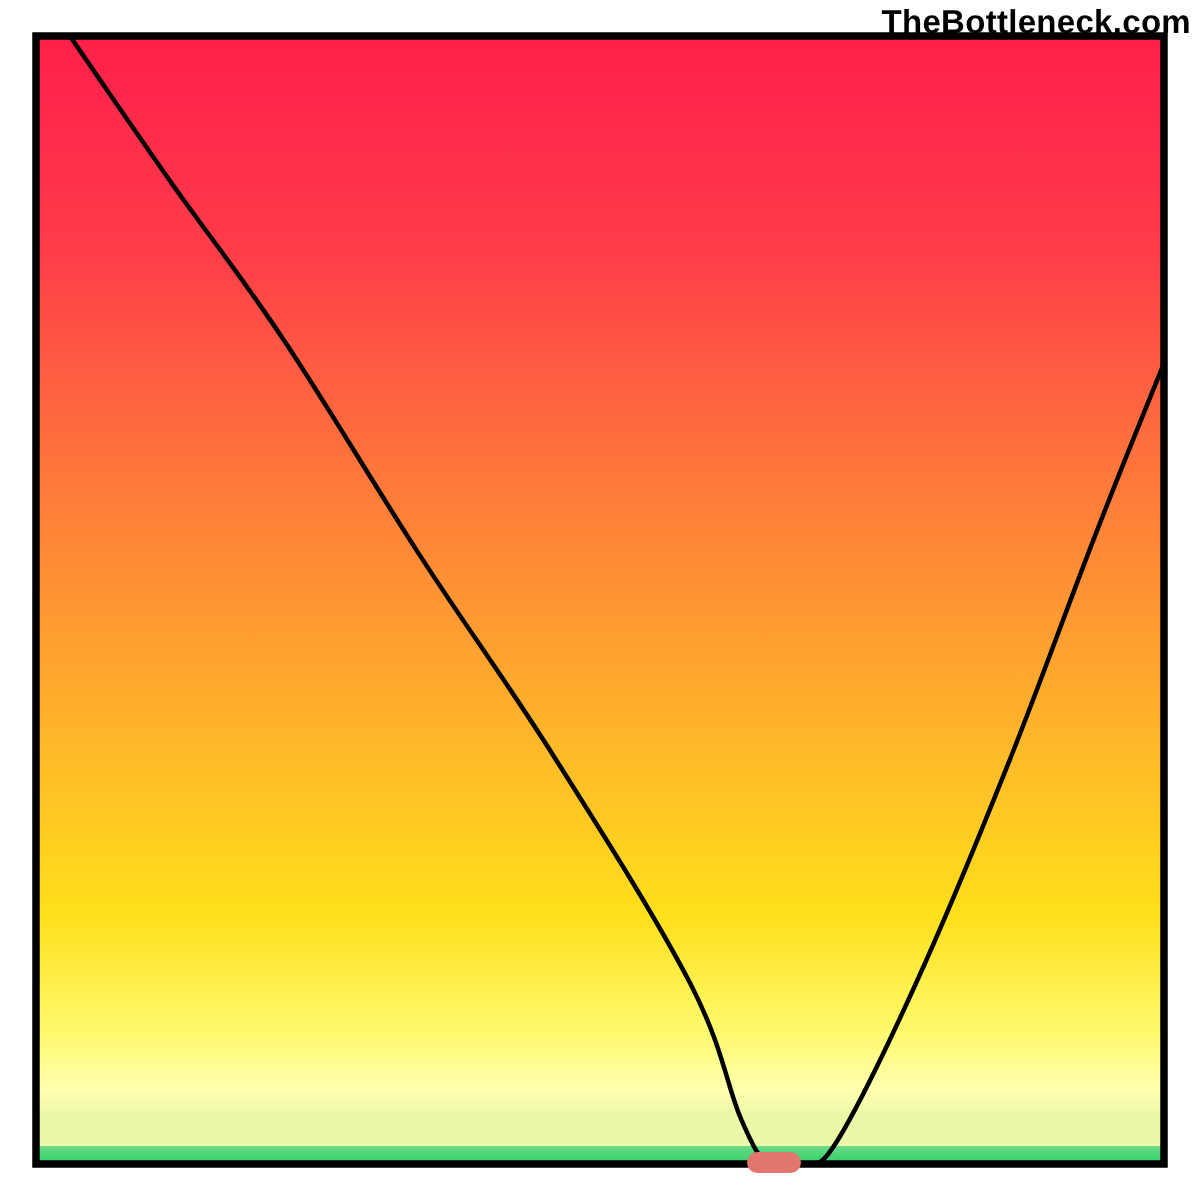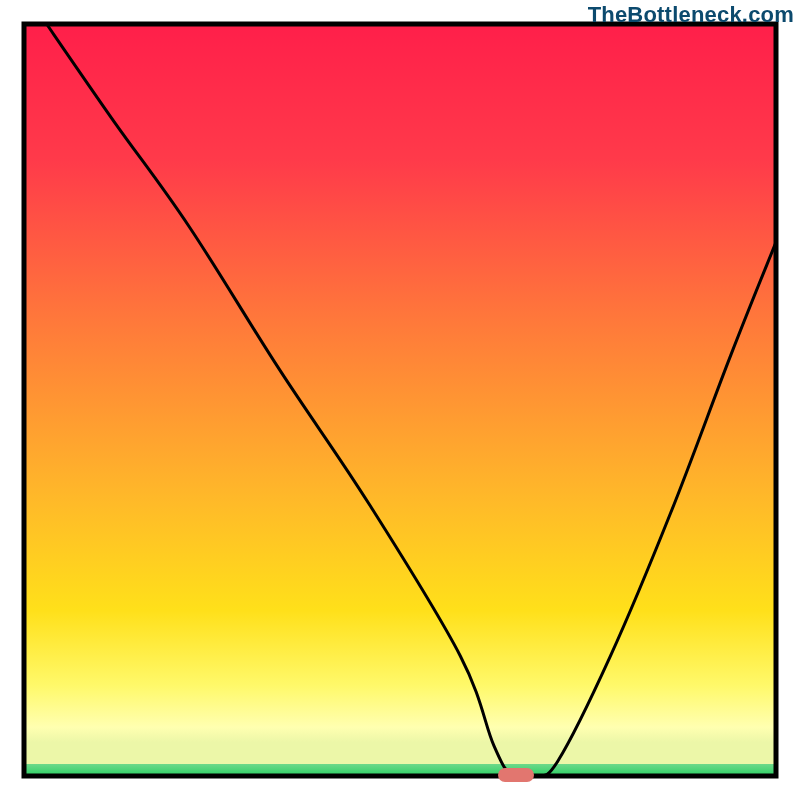--- a/index.html
+++ b/index.html
@@ -15,21 +15,21 @@
     position: relative;
     width: 800px;
     height: 800px;
   }
   .watermark {
     position: absolute;
     top: 2px;
     right: 6px;
     font-size: 22px;
     font-weight: 600;
-    color: #0c4a6e;
+    color: #000000;
     letter-spacing: 0.2px;
     z-index: 200;
     user-select: none;
   }
   svg.chart {
     position: absolute;
     top: 0;
     left: 0;
     width: 800px;
     height: 800px;

